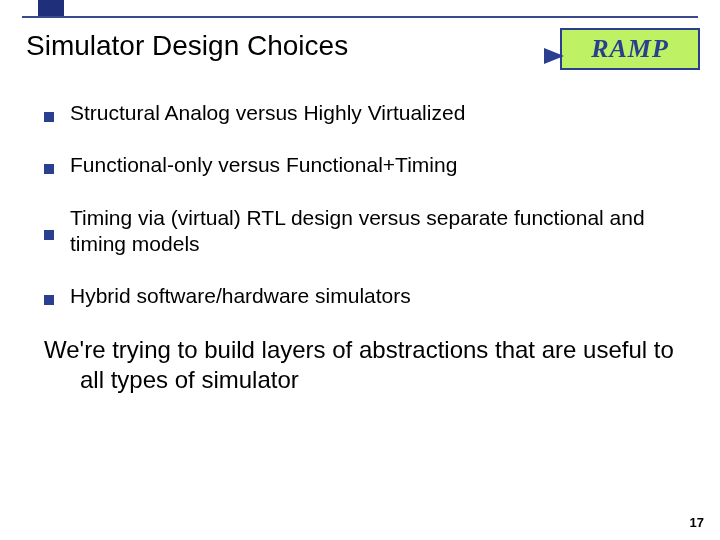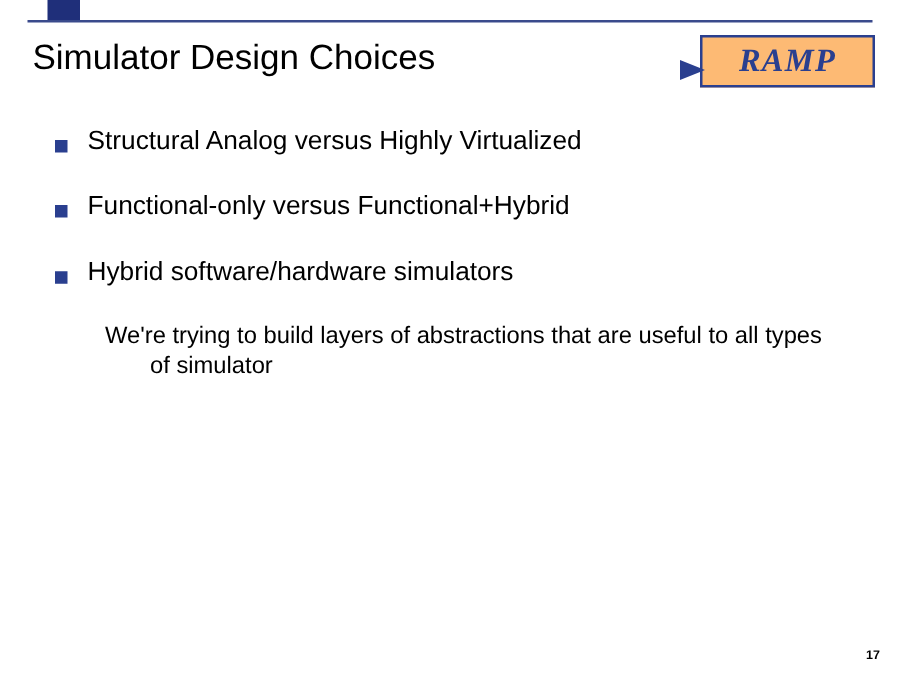--- a/index.html
+++ b/index.html
@@ -38,21 +38,21 @@
     position: absolute;
     top: 28px;
     right: 20px;
     width: 140px;
     height: 42px;
     border: 2px solid #2a3f8f;
     box-sizing: border-box;
     display: flex;
     align-items: center;
     justify-content: center;
-    background: #fdba74;
+    background: #bef264;
   }
   .logo .arrow {
     position: absolute;
     left: -18px;
     top: 18px;
     width: 0; height: 0;
     border-top: 8px solid transparent;
     border-bottom: 8px solid transparent;
     border-left: 20px solid #2a3f8f;
   }
@@ -91,36 +91,35 @@
     background: #2a3f8f;
     flex: 0 0 auto;
     margin-top: 8px;
     margin-right: 16px;
   }
   .bullet-text {
     flex: 1 1 auto;
   }
   .para {
     margin-top: 10px;
-    font-size: 19px;
+    font-size: 24px;
     line-height: 1.25;
     padding-left: 0;
     text-indent: 0;
-    margin-left: 40px;
   }
   .para .hang {
     display: block;
     padding-left: 36px;
     text-indent: -36px;
   }
   .pagenum {
     position: absolute;
     bottom: 10px;
     right: 16px;
-    font-size: 10px;
+    font-size: 13px;
     font-weight: bold;
     font-family: Arial, sans-serif;
   }
 </style>
 </head>
 <body>
 
 <div class="slide">
 
   <div class="top-accent"></div>
@@ -135,23 +134,27 @@
 
   <div class="body">
 
     <div class="bullet-row">
       <div class="bullet-sq"></div>
       <div class="bullet-text">Structural Analog versus Highly Virtualized</div>
     </div>
 
     <div class="bullet-row">
       <div class="bullet-sq"></div>
-      <div class="bullet-text">Functional-only versus Functional+Hybrid</div>
+      <div class="bullet-text">Functional-only versus Functional+Timing</div>
     </div>
 
+    <div class="bullet-row">
+      <div class="bullet-sq"></div>
+      <div class="bullet-text">Timing via (virtual) RTL design versus separate functional and timing models</div>
+    </div>
 
     <div class="bullet-row">
       <div class="bullet-sq"></div>
       <div class="bullet-text">Hybrid software/hardware simulators</div>
     </div>
 
     <div class="para">
       <span class="hang">We're trying to build layers of abstractions that are useful to all types of simulator</span>
     </div>
 

